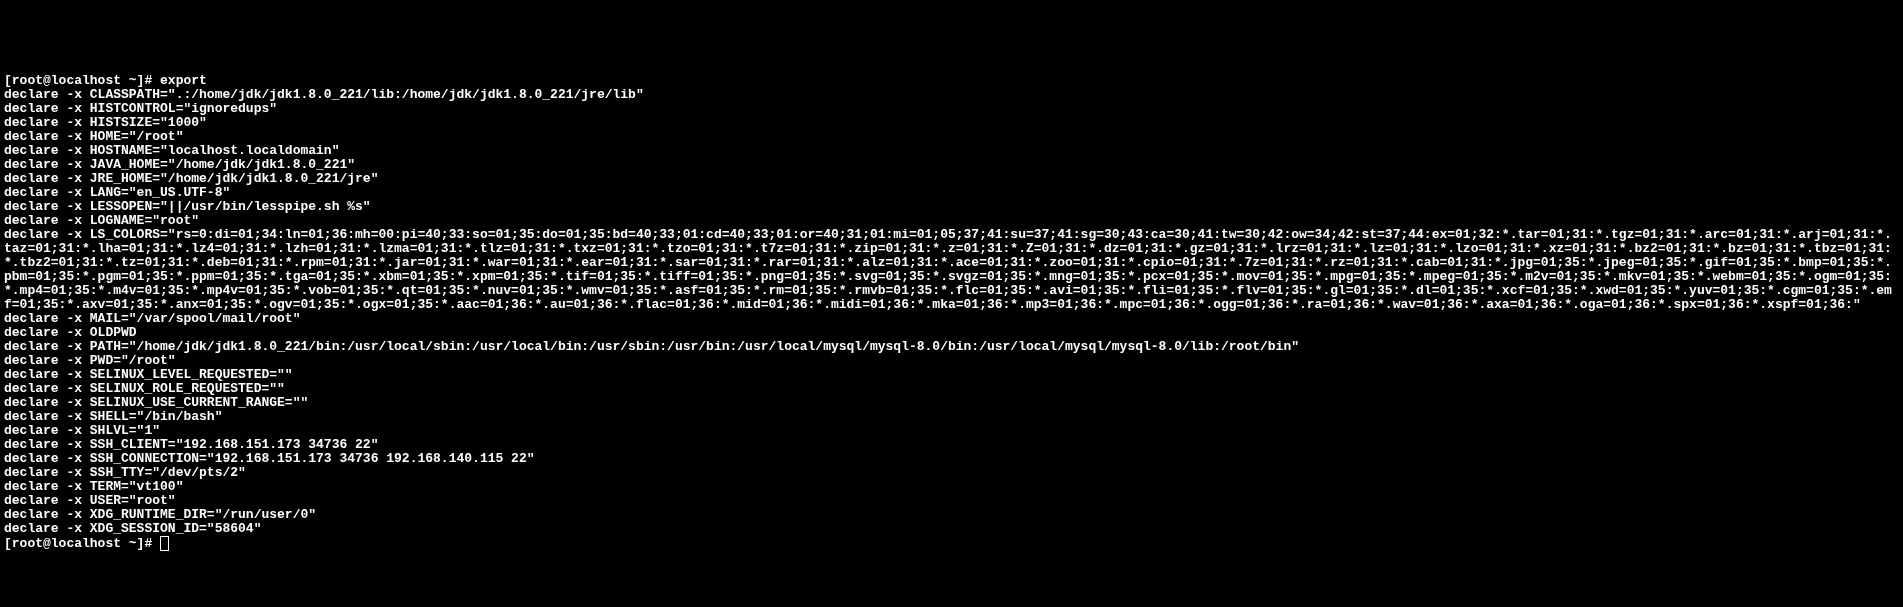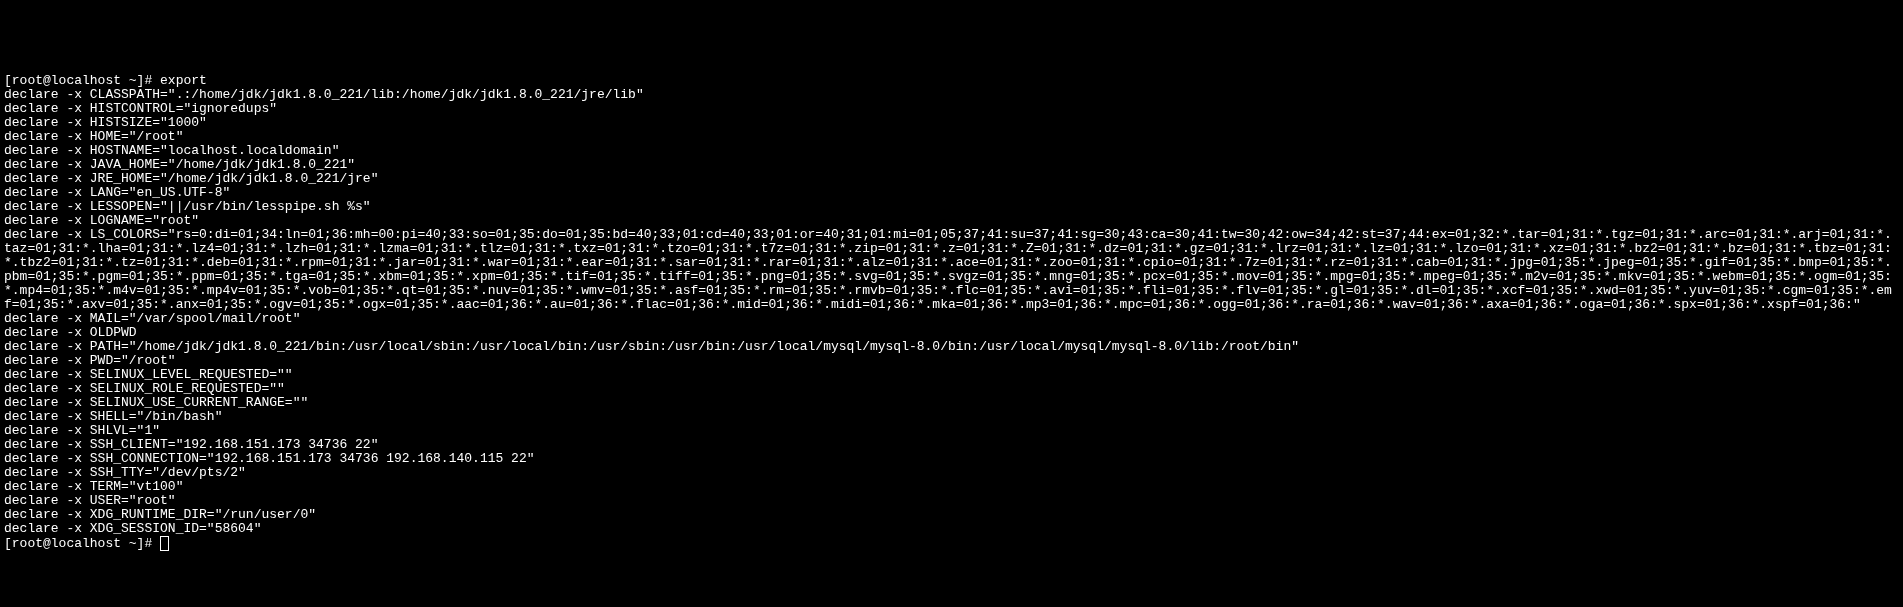--- a/index.html
+++ b/index.html
@@ -19,20 +19,21 @@
   }
   .cursor {
     display: inline-block;
     width: 7px;
     height: 13px;
     border: 1px solid #ffffff;
     vertical-align: text-bottom;
   }
   .line {
     display: block;
+    font-weight: bold;
   }
 </style>
 </head>
 <body>
 
 
 
 <div class="terminal"><span class="line">[root@localhost ~]# export</span><span id="lines-container"><span class="line">declare -x CLASSPATH=".:/home/jdk/jdk1.8.0_221/lib:/home/jdk/jdk1.8.0_221/jre/lib"</span><span class="line">declare -x HISTCONTROL="ignoredups"</span><span class="line">declare -x HISTSIZE="1000"</span><span class="line">declare -x HOME="/root"</span><span class="line">declare -x HOSTNAME="localhost.localdomain"</span><span class="line">declare -x JAVA_HOME="/home/jdk/jdk1.8.0_221"</span><span class="line">declare -x JRE_HOME="/home/jdk/jdk1.8.0_221/jre"</span><span class="line">declare -x LANG="en_US.UTF-8"</span><span class="line">declare -x LESSOPEN="||/usr/bin/lesspipe.sh %s"</span><span class="line">declare -x LOGNAME="root"</span><span class="line">declare -x LS_COLORS="rs=0:di=01;34:ln=01;36:mh=00:pi=40;33:so=01;35:do=01;35:bd=40;33;01:cd=40;33;01:or=40;31;01:mi=01;05;37;41:su=37;41:sg=30;43:ca=30;41:tw=30;42:ow=34;42:st=37;44:ex=01;32:*.tar=01;31:*.tgz=01;31:*.arc=01;31:*.arj=01;31:*.taz=01;31:*.lha=01;31:*.lz4=01;31:*.lzh=01;31:*.lzma=01;31:*.tlz=01;31:*.txz=01;31:*.tzo=01;31:*.t7z=01;31:*.zip=01;31:*.z=01;31:*.Z=01;31:*.dz=01;31:*.gz=01;31:*.lrz=01;31:*.lz=01;31:*.lzo=01;31:*.xz=01;31:*.bz2=01;31:*.bz=01;31:*.tbz=01;31:*.tbz2=01;31:*.tz=01;31:*.deb=01;31:*.rpm=01;31:*.jar=01;31:*.war=01;31:*.ear=01;31:*.sar=01;31:*.rar=01;31:*.alz=01;31:*.ace=01;31:*.zoo=01;31:*.cpio=01;31:*.7z=01;31:*.rz=01;31:*.cab=01;31:*.jpg=01;35:*.jpeg=01;35:*.gif=01;35:*.bmp=01;35:*.pbm=01;35:*.pgm=01;35:*.ppm=01;35:*.tga=01;35:*.xbm=01;35:*.xpm=01;35:*.tif=01;35:*.tiff=01;35:*.png=01;35:*.svg=01;35:*.svgz=01;35:*.mng=01;35:*.pcx=01;35:*.mov=01;35:*.mpg=01;35:*.mpeg=01;35:*.m2v=01;35:*.mkv=01;35:*.webm=01;35:*.ogm=01;35:*.mp4=01;35:*.m4v=01;35:*.mp4v=01;35:*.vob=01;35:*.qt=01;35:*.nuv=01;35:*.wmv=01;35:*.asf=01;35:*.rm=01;35:*.rmvb=01;35:*.flc=01;35:*.avi=01;35:*.fli=01;35:*.flv=01;35:*.gl=01;35:*.dl=01;35:*.xcf=01;35:*.xwd=01;35:*.yuv=01;35:*.cgm=01;35:*.emf=01;35:*.axv=01;35:*.anx=01;35:*.ogv=01;35:*.ogx=01;35:*.aac=01;36:*.au=01;36:*.flac=01;36:*.mid=01;36:*.midi=01;36:*.mka=01;36:*.mp3=01;36:*.mpc=01;36:*.ogg=01;36:*.ra=01;36:*.wav=01;36:*.axa=01;36:*.oga=01;36:*.spx=01;36:*.xspf=01;36:"</span><span class="line">declare -x MAIL="/var/spool/mail/root"</span><span class="line">declare -x OLDPWD</span><span class="line">declare -x PATH="/home/jdk/jdk1.8.0_221/bin:/usr/local/sbin:/usr/local/bin:/usr/sbin:/usr/bin:/usr/local/mysql/mysql-8.0/bin:/usr/local/mysql/mysql-8.0/lib:/root/bin"</span><span class="line">declare -x PWD="/root"</span><span class="line">declare -x SELINUX_LEVEL_REQUESTED=""</span><span class="line">declare -x SELINUX_ROLE_REQUESTED=""</span><span class="line">declare -x SELINUX_USE_CURRENT_RANGE=""</span><span class="line">declare -x SHELL="/bin/bash"</span><span class="line">declare -x SHLVL="1"</span><span class="line">declare -x SSH_CLIENT="192.168.151.173 34736 22"</span><span class="line">declare -x SSH_CONNECTION="192.168.151.173 34736 192.168.140.115 22"</span><span class="line">declare -x SSH_TTY="/dev/pts/2"</span><span class="line">declare -x TERM="vt100"</span><span class="line">declare -x USER="root"</span><span class="line">declare -x XDG_RUNTIME_DIR="/run/user/0"</span><span class="line">declare -x XDG_SESSION_ID="58604"</span></span><span class="line"><span>[root@localhost ~]# </span><span class="cursor"></span></span></div>
 
 

